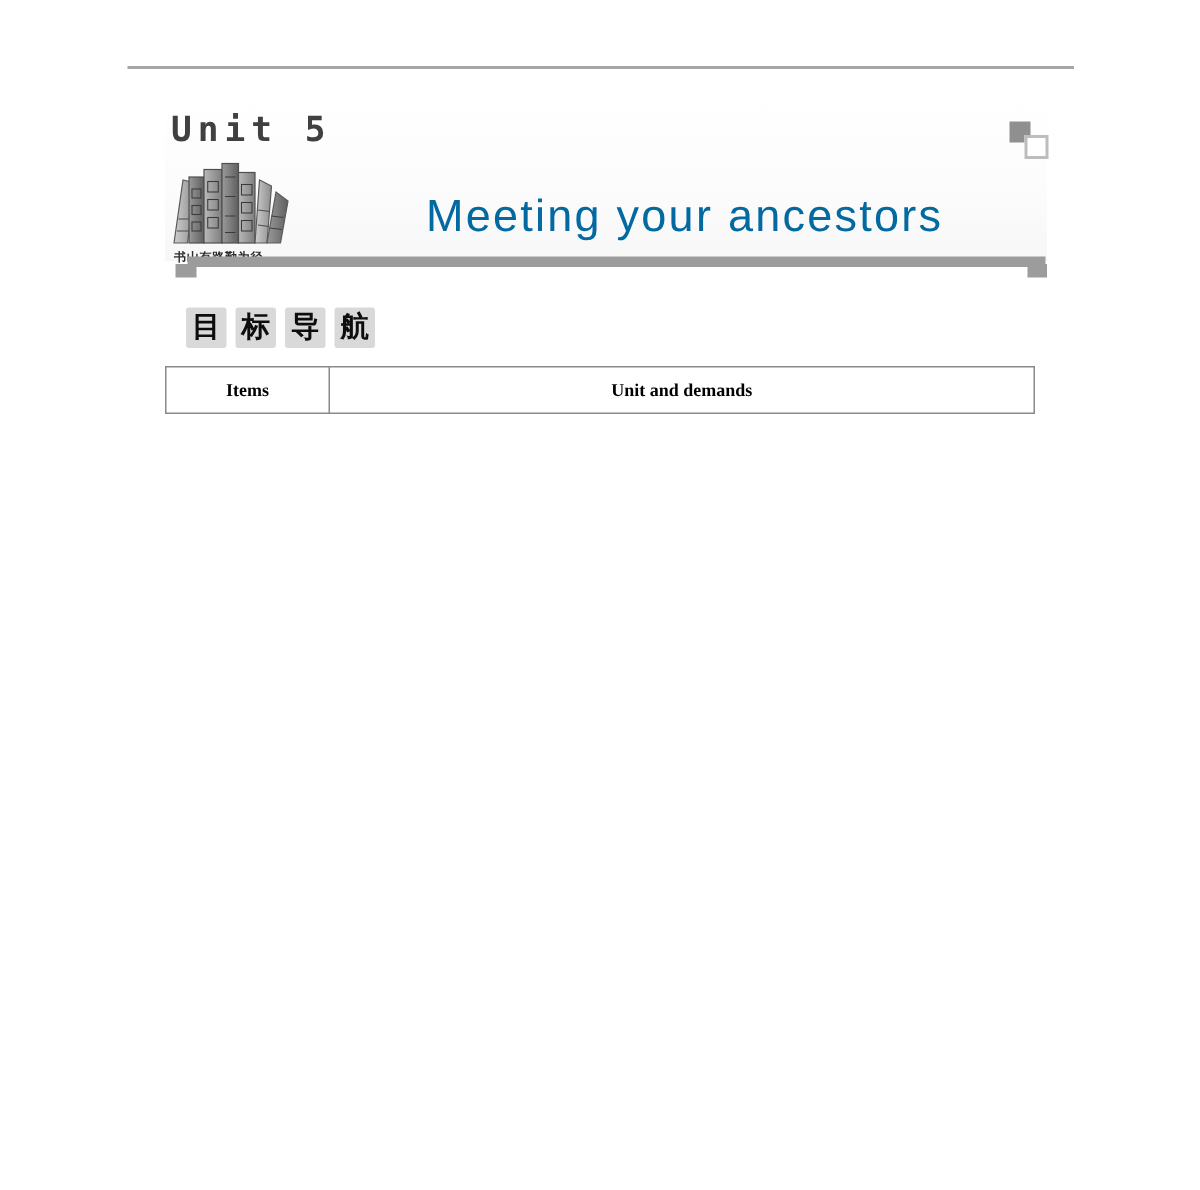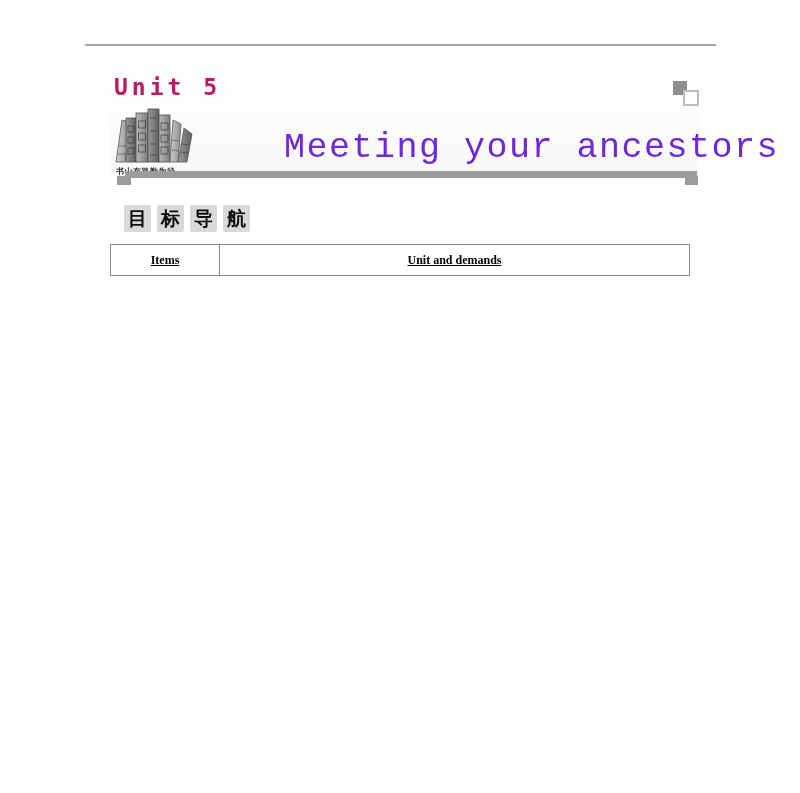--- a/index.html
+++ b/index.html
@@ -42,32 +42,32 @@
   }
 
   .unit-label {
     position: absolute;
     left: 114px;
     top: 74px;
     font-family: "DejaVu Sans Mono", "Liberation Mono", monospace;
     font-size: 23px;
     font-weight: bold;
     letter-spacing: 4px;
-    color: #be185d;
+    color: #404040;
     white-space: nowrap;
   }
 
   .unit-title {
     position: absolute;
     left: 284px;
     top: 128px;
-    font-family: Liberation Mono, monospace;
-    font-size: 35px;
+    font-family: Liberation Sans, sans-serif;
+    font-size: 30px;
     letter-spacing: 1.5px;
-    color: #6d28d9;
+    color: #0369a1;
     white-space: nowrap;
   }
 
   
   .deco-squares {
     position: absolute;
     left: 673px;
     top: 81px;
     width: 34px;
     height: 28px;
@@ -175,21 +175,20 @@
     border: 1px solid #8a8a8a;
     height: 30px;
     font-family: "Liberation Serif", "DejaVu Serif", serif;
     font-size: 12px;
     font-weight: bold;
     color: #000000;
     text-align: center;
     vertical-align: middle;
     background: #ffffff;
     padding: 0 4px;
-    text-decoration: underline;
   }
   .aims-table th.col-items { width: 100px; }
 </style>
 </head>
 <body>
 
 <div class="page">
 
   <div class="top-rule"></div>
 

